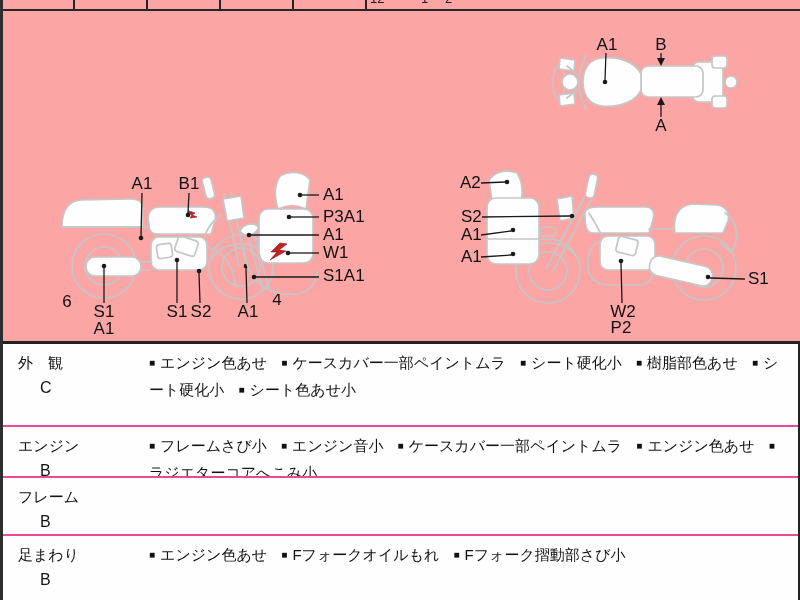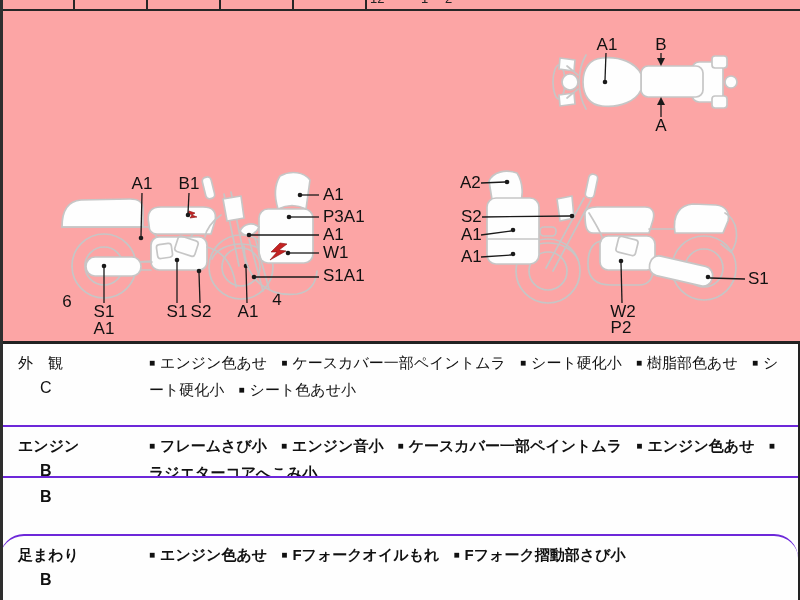--- a/index.html
+++ b/index.html
@@ -19,22 +19,22 @@
   .dot{fill:#1a1a1a;}
   .arr{fill:#1a1a1a;}
   .lbl{font-family:"Liberation Sans","DejaVu Sans",sans-serif;font-size:17px;fill:#111;}
   .mid{text-anchor:middle;}
   .dmg{fill:#c42222;stroke:#8a1111;stroke-width:0.6;}
   
   .ctable{position:absolute;left:0;top:341px;width:800px;height:259px;
           border-top:3px solid #222;border-right:2px solid #222;box-sizing:border-box;
           background:#fefefe;}
   .crow{display:flex;box-sizing:border-box;overflow:hidden;gap:44px;}
-  .crow + .crow{border-top:2px solid #6d28d9;font-weight:bold;}
-  .r1{height:81px;} .r2{height:51px;} .r3{height:58px;} .r4{height:67px;border-radius:24px;}
+  .crow + .crow{border-top:2px solid #ec4899;}
+  .r1{height:81px;} .r2{height:51px;} .r3{height:58px;} .r4{height:67px;}
   .label-cell{width:103px;box-sizing:border-box;padding:6px 0 0 18px;flex:none;
               font-size:15px;line-height:25px;}
   .grade{margin-left:22px;font-size:16px;}
   .items-cell{flex:1;box-sizing:border-box;padding:6px 6px 0 2px;font-size:15px;line-height:25px;}
   .it{margin-right:10px;}
   .blt{font-size:10px;margin-right:5px;position:relative;top:-2px;}
 </style>
 </head>
 <body>
 
@@ -223,20 +223,21 @@
         <span class="it"><span class="blt">■</span><span>フレームさび小</span></span>
         <span class="it"><span class="blt">■</span><span>エンジン音小</span></span>
         <span class="it"><span class="blt">■</span><span>ケースカバー一部ペイントムラ</span></span>
         <span class="it"><span class="blt">■</span><span>エンジン色あせ</span></span>
         <span class="it"><span class="blt">■</span><span>ラジエターコアへこみ小</span></span>
       </div>
     </div>
 
     <div class="crow r3">
       <div class="label-cell">
+        <div>フレーム</div>
         <div class="grade">B</div>
       </div>
     </div>
 
     <div class="crow r4">
       <div class="label-cell">
         <div>足まわり</div>
         <div class="grade">B</div>
       </div>
       <div class="items-cell">

